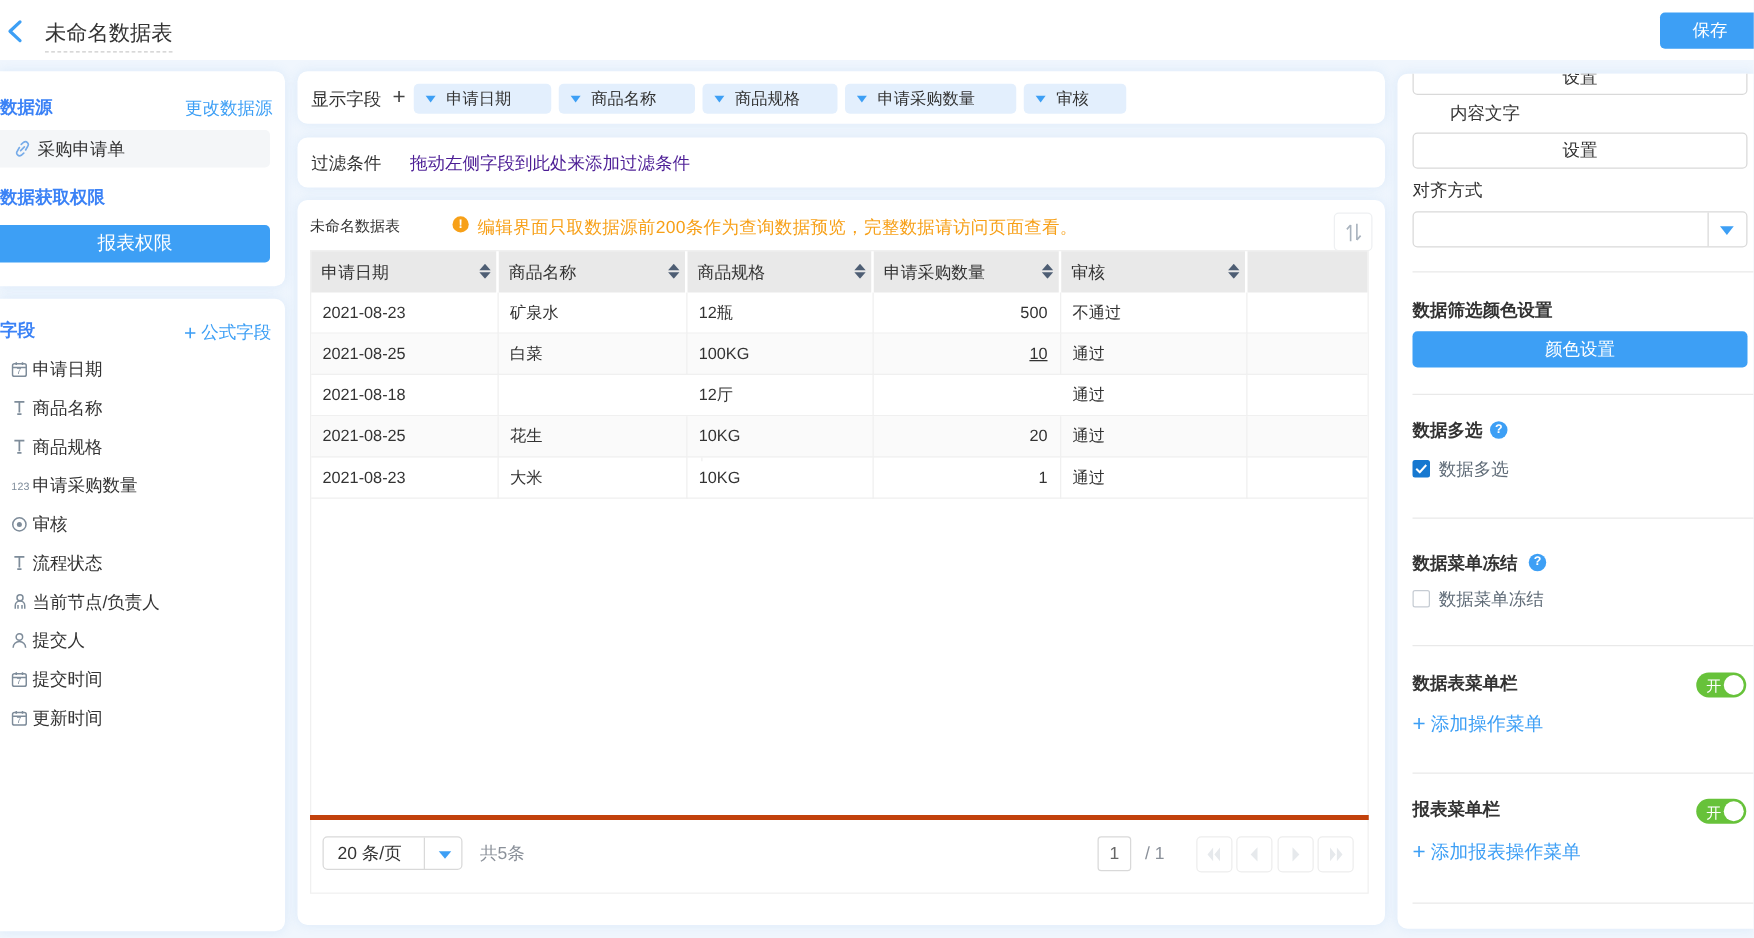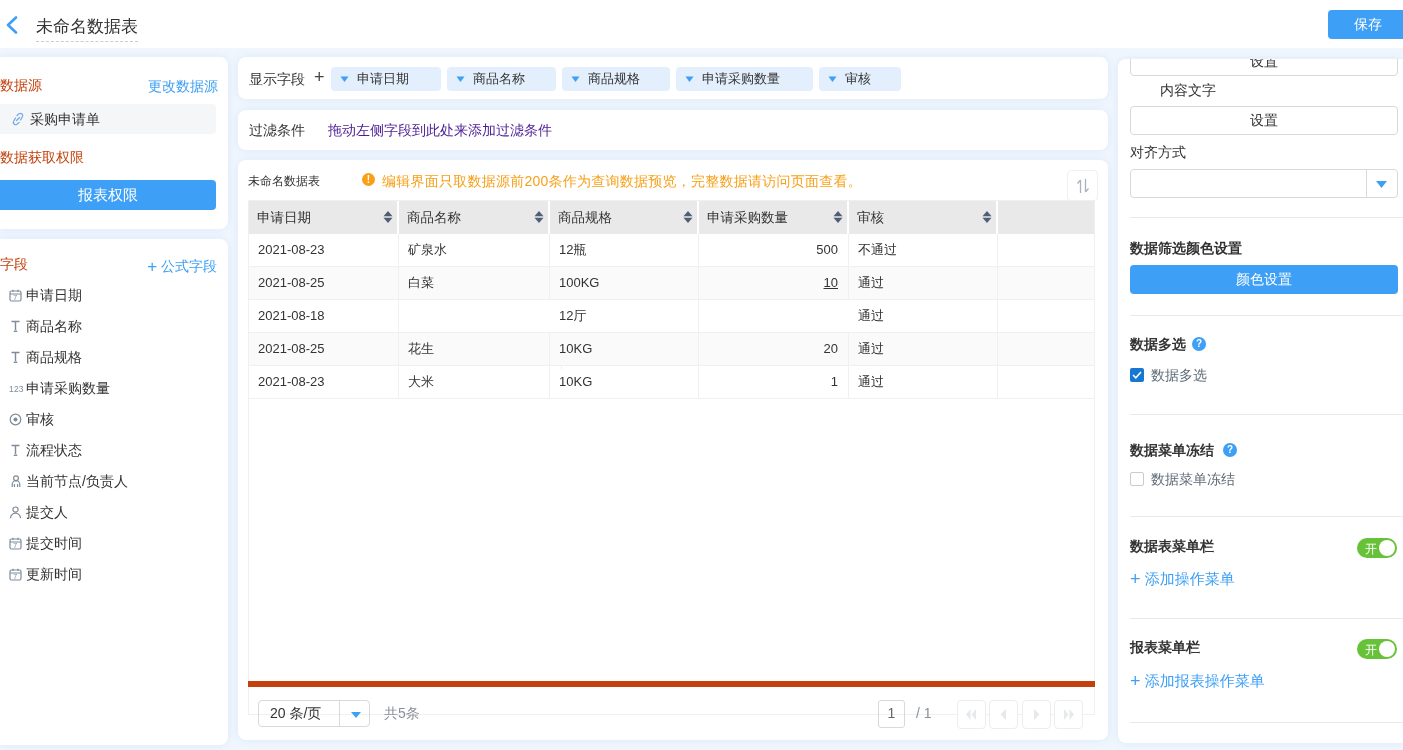--- a/index.html
+++ b/index.html
@@ -10,21 +10,21 @@
 
 
 #topbar { position:absolute; left:0; top:0; width:1403px; height:48px; background:#fff; }
 #backarrow { position:absolute; left:3px; top:14px; }
 #title { position:absolute; left:36px; top:15px; font-size:17px; color:#333; padding-bottom:3px; border-bottom:1.5px dashed #ccc; }
 #savebtn { position:absolute; left:1328px; top:10px; width:80px; height:29px; border-radius:4px; font-size:14px; line-height:29px; }
 
 
 #lcard1 { left:0; top:57px; width:228px; height:172px; border-radius:0 8px 8px 0; }
 #lcard2 { left:0; top:239px; width:228px; height:506px; border-radius:0 8px 8px 0; }
-.lhead { position:absolute; left:0; font-size:14px; font-weight:normal; color:#c2410c; }
+.lhead { position:absolute; left:0; font-size:14px; font-weight:bold; color:#3b82f6; }
 .llink { position:absolute; font-size:14px; color:#3d9ff5; }
 #dsrow { position:absolute; left:0; top:47px; width:216px; height:30px; background:#f4f6f8; border-radius:0 4px 4px 0; line-height:30px; font-size:14px; }
 #dsrow .txt { margin-left:30px; }
 #rbbtn { position:absolute; left:0; top:123px; width:216px; height:30px; border-radius:0 4px 4px 0; font-size:15px; line-height:30px; }
 .frow { position:absolute; left:0; width:228px; height:31px; line-height:31px; font-size:14px; color:#333; }
 .frow svg { position:absolute; left:9px; top:9px; }
 .frow .ftxt { position:absolute; left:26px; }
 
 
 #bar1 { left:238px; top:57px; width:870px; height:42px; border-radius:8px; }
@@ -39,21 +39,21 @@
 .th { position:absolute; top:0; height:33px; background:#e9e9e9; line-height:33px; font-size:13.5px; color:#333; }
 .th .htxt { margin-left:8px; }
 .th svg.sort { position:absolute; top:10px; }
 .tr { position:absolute; left:0; width:845px; height:33px; border-bottom:1px solid #f0f0f0; }
 .td { position:absolute; top:0; height:33px; line-height:32px; font-size:13px; color:#333; border-right:1px solid #f0f0f0; }
 .td .ctx { margin-left:9px; }
 .td.num { text-align:right; }
 .td.num .ctx { margin-right:10px; margin-left:0; }
 
 
-#pager { position:absolute; left:10px; top:521px; width:847px; height:52px; border-top:6px solid #c2410c; }
+#pager { position:absolute; left:10px; top:492px; width:847px; height:52px; border-top:4px solid #c2410c; }
 #psel { position:absolute; left:10px; top:13px; width:112px; height:27px; border:1px solid #d9d9d9; border-radius:4px; font-size:14px; line-height:25px; color:#333; }
 #psel .pdiv { position:absolute; right:29px; top:0; width:1px; height:26px; background:#d9d9d9; }
 #ptotal { position:absolute; left:136px; top:13px; line-height:27px; font-size:14px; color:#8a9099; }
 #pnum { position:absolute; left:630px; top:13px; width:27px; height:28px; border:1px solid #d9d9d9; border-radius:3px; text-align:center; line-height:25px; font-size:14px; color:#666; }
 #pslash { position:absolute; left:668px; top:13px; line-height:27px; font-size:14px; color:#8a9099; }
 .navb { position:absolute; top:13px; width:29px; height:29px; background:#fff; border:1px solid #ededed; border-radius:4px; }
 .navb svg { position:absolute; left:5px; top:5px; }
 
 
 #rpanel { left:1118px; top:59px; width:285px; height:684px; border-radius:8px 0 0 8px; overflow:hidden; }

